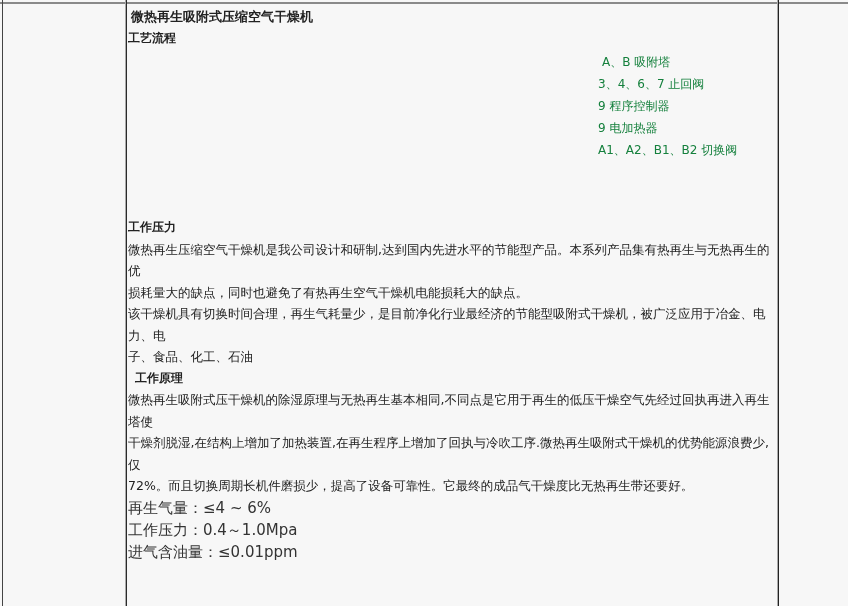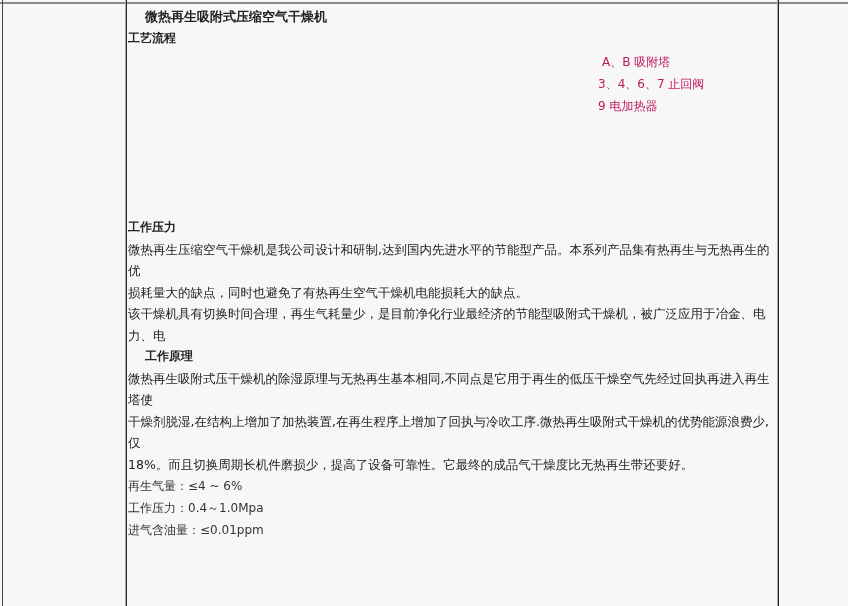--- a/index.html
+++ b/index.html
@@ -14,59 +14,62 @@
     position: absolute; left: 0; top: 2px; width: 848px; height: 2px;
     background: #8a8a8a;
   }
   .vline-left-a { position: absolute; left: 2px; top: 0; width: 1px; height: 606px; background: #444; }
   .vline-mid { position: absolute; left: 125px; top: 0; width: 2px; height: 606px; background: #2a2a2a; border-left: 1px solid #aaa; box-sizing: border-box; }
   .vline-right { position: absolute; left: 777px; top: 0; width: 2px; height: 606px; background: #222; border-left: 1px solid #aaa; box-sizing: border-box; }
   .content {
     position: absolute; left: 128px; top: 6px; width: 648px;
     font-size: 12.5px; line-height: 21.5px;
   }
-  .title { font-weight: bold; padding-left: 17px; font-size: 13px; }
+  .title { font-weight: bold; padding-left: 3px; font-size: 13px; }
   .h { font-weight: bold; font-size: 12px; }
   .flow-area { height: 168px; position: relative; }
   .legend {
     position: absolute; left: 470px; top: 2px;
-    font-size: 12px; line-height: 22px; color: #be185d;
+    font-size: 12px; line-height: 22px; color: #15803d;
   }
   .legend div:first-child { padding-left: 4px; }
   p { margin: 0; }
-  .spec { color: #333; font-size: 12px; line-height: 22px; }
-  .indent1 { padding-left: 17px; }
+  .spec { color: #333; font-size: 15px; line-height: 22px; }
+  .indent1 { padding-left: 7px; }
 </style>
 </head>
 <body>
 
 <div class="top-rule"></div>
 <div class="vline-left-a"></div>
 <div class="vline-mid"></div>
 <div class="vline-right"></div>
 
 <div class="content">
   <div class="title">微热再生吸附式压缩空气干燥机</div>
 
   <div class="h">工艺流程</div>
   <div class="flow-area">
     <div class="legend">
       <div>A、B 吸附塔</div>
       <div>3、4、6、7 止回阀</div>
+      <div>9 程序控制器</div>
       <div>9 电加热器</div>
+      <div>A1、A2、B1、B2 切换阀</div>
     </div>
   </div>
 
   <div class="h">工作压力</div>
   <p>微热再生压缩空气干燥机是我公司设计和研制,达到国内先进水平的节能型产品。本系列产品集有热再生与无热再生的优</p>
   <p>损耗量大的缺点，同时也避免了有热再生空气干燥机电能损耗大的缺点。</p>
   <p>该干燥机具有切换时间合理，再生气耗量少，是目前净化行业最经济的节能型吸附式干燥机，被广泛应用于冶金、电力、电</p>
+  <p>子、食品、化工、石油</p>
 
   <div class="h indent1">工作原理</div>
   <p>微热再生吸附式压干燥机的除湿原理与无热再生基本相同,不同点是它用于再生的低压干燥空气先经过回执再进入再生塔使</p>
   <p>干燥剂脱湿,在结构上增加了加热装置,在再生程序上增加了回执与冷吹工序.微热再生吸附式干燥机的优势能源浪费少,仅</p>
-  <p>18%。而且切换周期长机件磨损少，提高了设备可靠性。它最终的成品气干燥度比无热再生带还要好。</p>
+  <p>72%。而且切换周期长机件磨损少，提高了设备可靠性。它最终的成品气干燥度比无热再生带还要好。</p>
 
   <div class="spec">再生气量：≤4 ~ 6%</div>
   <div class="spec">工作压力：0.4～1.0Mpa</div>
   <div class="spec">进气含油量：≤0.01ppm</div>
 
 </div>
 
 </body></html>

